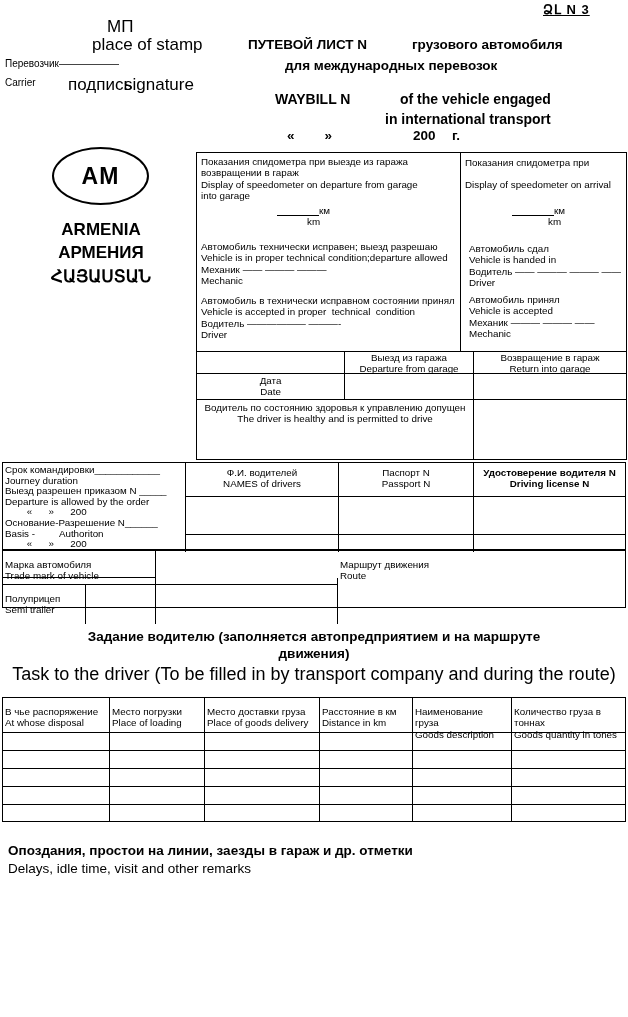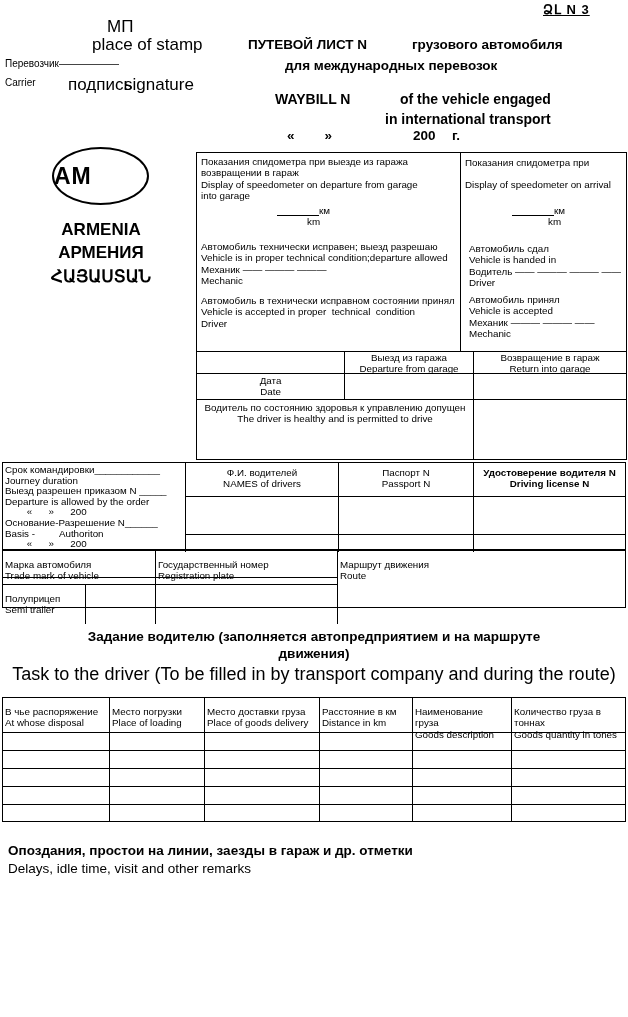--- a/index.html
+++ b/index.html
@@ -11,21 +11,21 @@
   .ctr { text-align:center; }
   .pre { white-space:pre; }
   .s10 { font-size:9.8px; line-height:11.3px; }
   .s11 { font-size:17px; line-height:12px; }
   .s13 { font-size:13.5px; line-height:15px; }
   .s14 { font-size:14px; line-height:16px; }
   .s15 { font-size:10px; line-height:16px; }
   .s17 { font-size:17px; line-height:18px; }
   .doc-num { left:543px; top:2px; font-size:13px; text-decoration:underline; letter-spacing:1px; }
   .oval { left:52px; top:147px; width:97px; height:58px; border:2px solid #000; border-radius:50%;
-          display:flex; align-items:center; }
+          display:flex; align-items:center; justify-content:center; }
   .main-box { left:196px; top:152px; width:431px; height:308px; border:1px solid #000; }
   .divider-v { position:absolute; left:263px; top:0; height:198px; border-left:1px solid #000; }
   .uline { display:inline-block; width:42px; height:10px; border-bottom:1px solid #000; vertical-align:bottom; }
   .km-en { padding-left:30px; }
   .br { border-right:1px solid #000; }
   .bb { border-bottom:1px solid #000; }
   .garage { position:absolute; left:0; top:198px; width:429px; height:108px; display:grid;
             grid-template-columns:148px 129px auto; grid-template-rows:22px 26px auto; border-top:1px solid #000; }
   .drivers { left:2px; top:462px; width:624px; height:88px; display:grid;
              grid-template-columns:183px 153px 135px auto; grid-template-rows:34px 38px auto; border:1px solid #000; }
@@ -90,20 +90,21 @@
     <div class="abs s10" style="left:4px; top:88px; width:258px;">
       <div class="pre">Автомобиль технически исправен; выезд разрешаю</div>
       <div class="pre">Vehicle is in proper technical condition;departure allowed</div>
       <div class="pre">Механик —— ——— ———</div>
       <div>Mechanic</div>
     </div>
 
     <div class="abs s10" style="left:4px; top:142px; width:258px;">
       <div class="pre">Автомобиль в технически исправном состоянии принял</div>
       <div class="pre">Vehicle is accepted in proper  technical  condition</div>
+      <div class="pre">Водитель —————— ———-</div>
       <div>Driver</div>
     </div>
 
     <div class="abs s10" style="left:268px; top:4px; width:160px;">
       <div class="pre">Показания спидометра при</div>
       <div class="pre" style="margin-top:11px;">Display of speedometer on arrival</div>
     </div>
 
     <div class="abs s10" style="left:315px; top:52px;">
       <div>
@@ -179,24 +180,20 @@
     <div class="br"></div>
     <div class="br"></div>
     <div></div>
   </div>
 
   <div class="abs vehicle s10">
     <div class="br bb hcell" style="grid-column:1/3; grid-row:1;">
       <div>Марка автомобиля</div>
       <div>Trade mark of vehicle</div>
     </div>
-    <div class="br bb hcell" style="grid-column:3; grid-row:1;">
-      <div>Государственный номер</div>
-      <div>Registration plate</div>
-    </div>
     <div class="hcell" style="grid-column:4; grid-row:1/4;">
       <div>Маршрут движения</div>
       <div>Route</div>
     </div>
     <div class="br bb" style="grid-column:1/3; grid-row:2;"></div>
     <div class="br bb" style="grid-column:3; grid-row:2;"></div>
     <div class="br hcell" style="grid-column:1; grid-row:3;">
       <div>Полуприцеп</div>
       <div>Semi trailer</div>
     </div>

